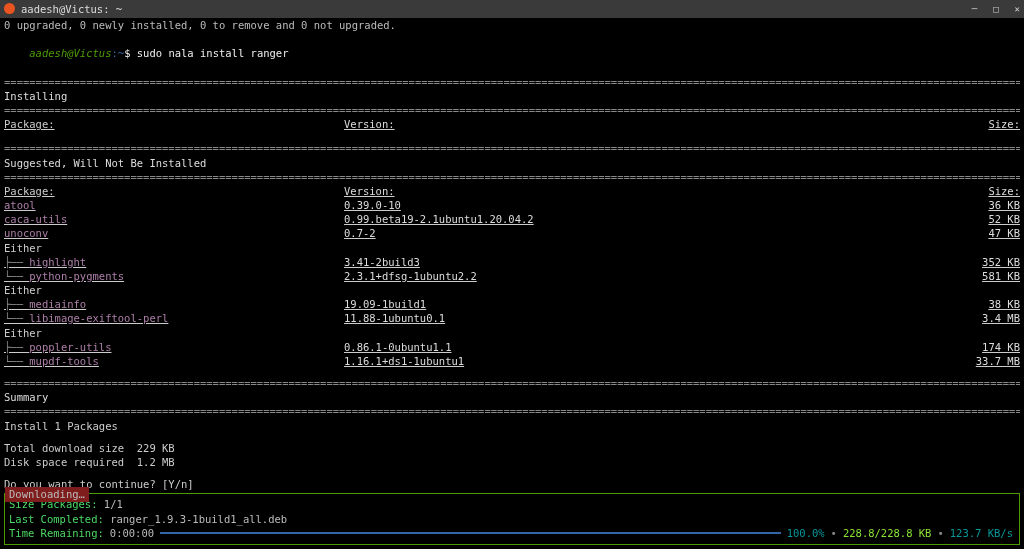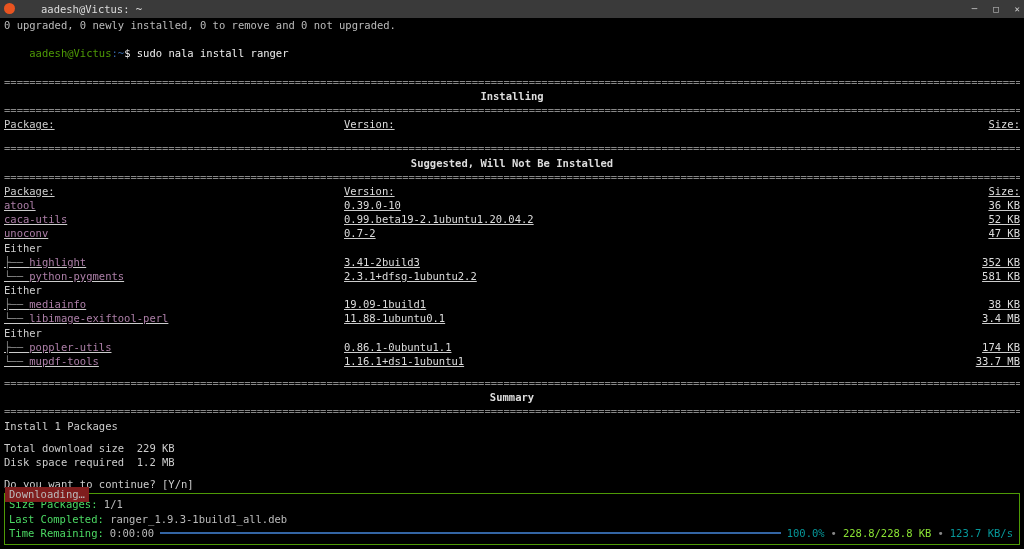--- a/index.html
+++ b/index.html
@@ -20,34 +20,34 @@
       align-items: center;
       padding: 0 4px;
       color: #ddd;
     }
     .titlebar-close {
       width: 11px; height: 11px;
       border-radius: 50%;
       background: #e95420;
       margin-right: 6px;
     }
-    .titlebar-left { flex: 1; display: flex; align-items: center; gap: 20px; }
+    .titlebar-left { flex: 1; display: flex; align-items: center; gap: 0; }
     .titlebar-right { display: flex; gap: 16px; align-items: center; font-size: 9px; color: #ccc; }
     .term { padding: 0 4px; }
     .line { white-space: pre; }
-    .green { color: #4e9a06; }
+    .green { color: #4e9a06; font-style: italic; }
     .blue { color: #3465a4; }
     .cyan { color: #06989a; }
     .magenta { color: #ad7fa8; }
     .white { color: #eee; }
     .grey { color: #bbb; }
     .boldgreen { color: #8ae234; }
     .sep { color: #888; letter-spacing: 0; overflow: hidden; white-space: nowrap; }
     .bright-green { color: #4cd964; }
-    .header { color: #ddd; font-weight: bold; text-align: center; }
+    .header { color: #ddd; font-weight: normal; }
     .row3 { display: flex; text-decoration: underline; }
     .row3 > div:nth-child(1) { width: 340px; }
     .row3 > div:nth-child(2) { flex: 1; color: #ddd; }
     .row3 > div:nth-child(3) { width: 80px; text-align: right; color: #ddd; }
     .tree { color: #888; }
     .box-green { border: 1px solid #4e9a06; position: relative; padding: 3px 6px 4px 4px; margin: 2px 0 3px 0; }
     .box-legend {
       position: absolute;
       top: -7px;
       left: 0;

